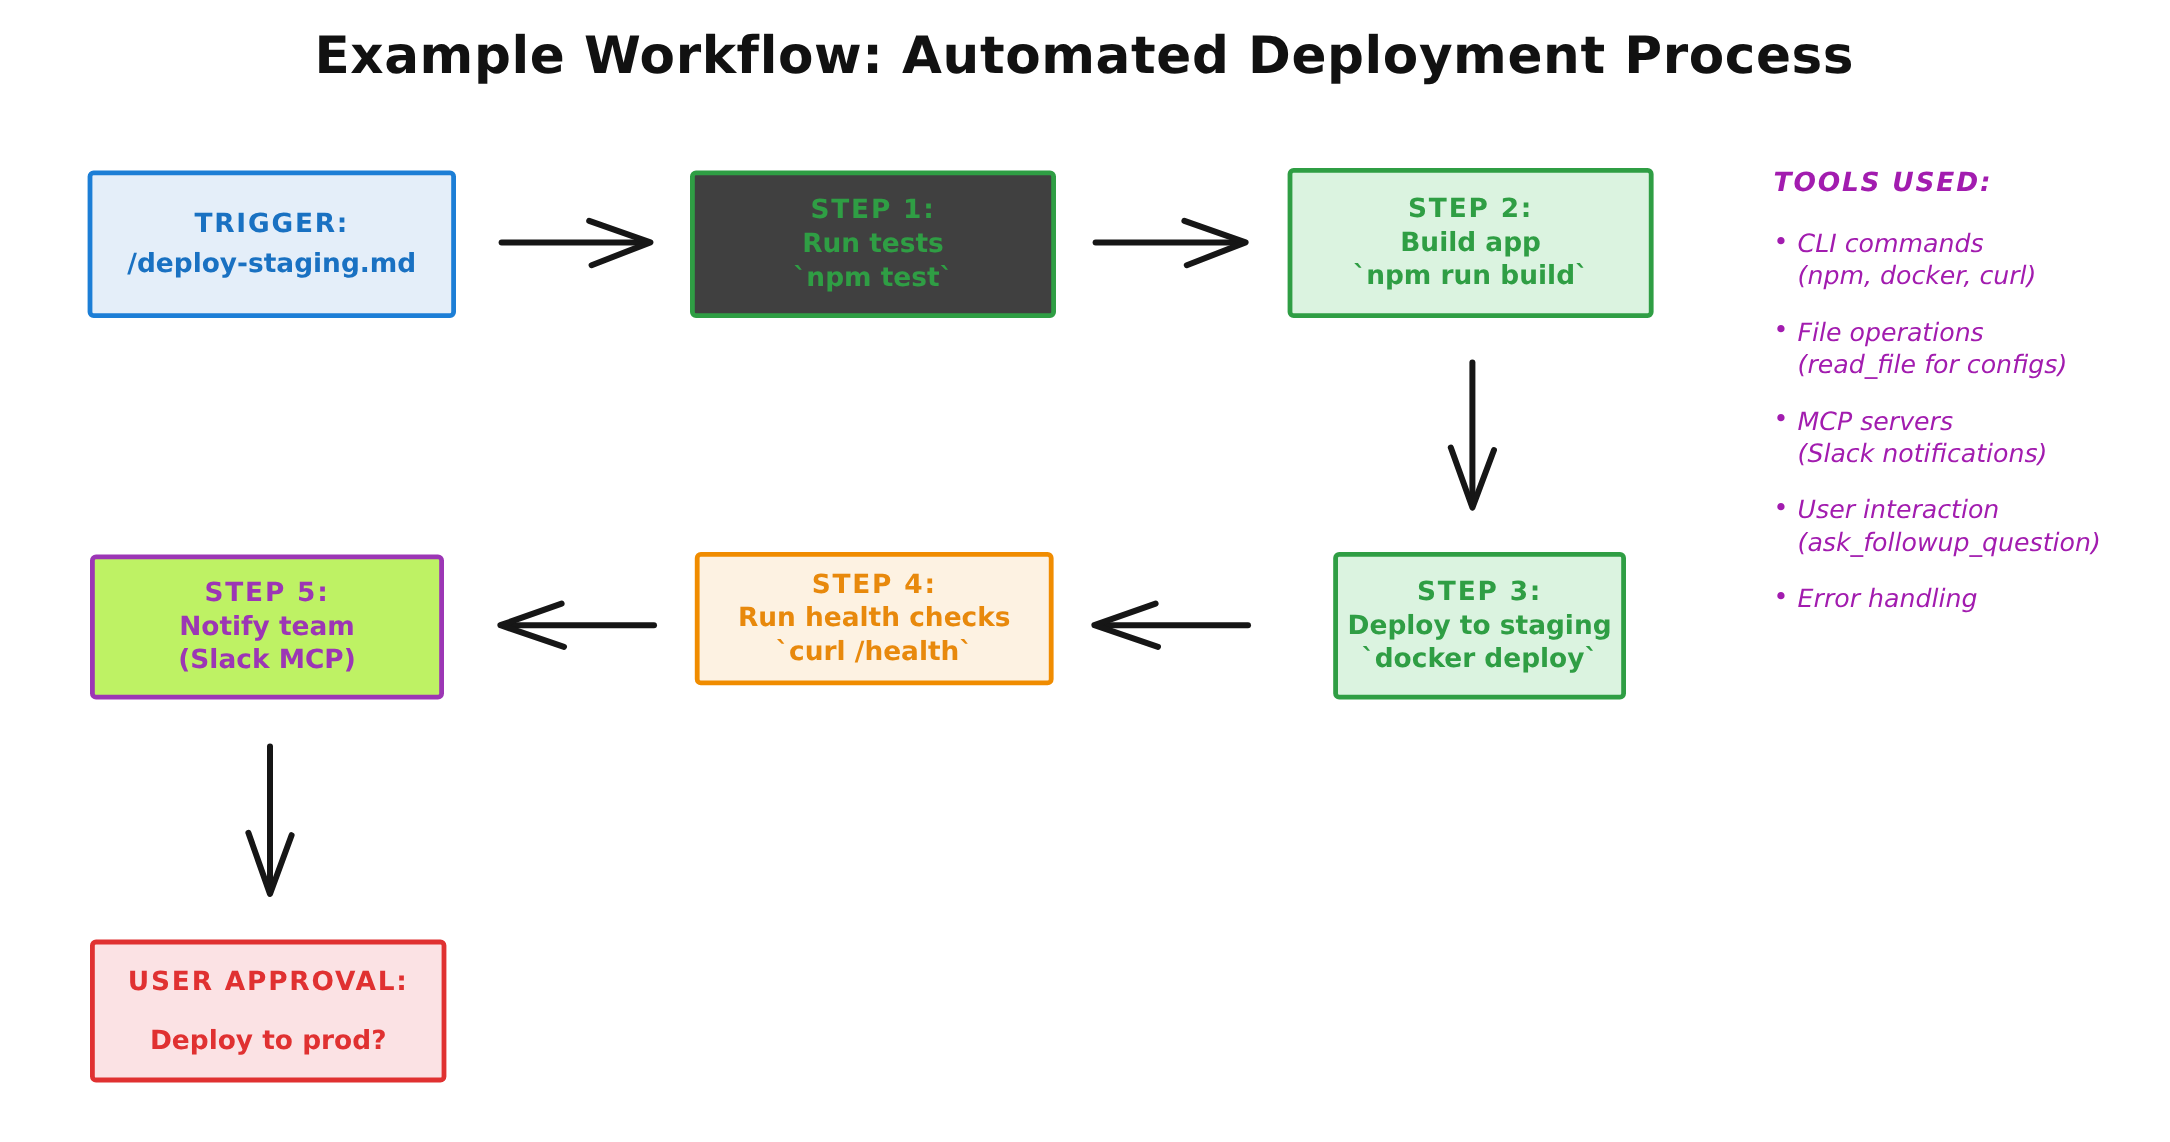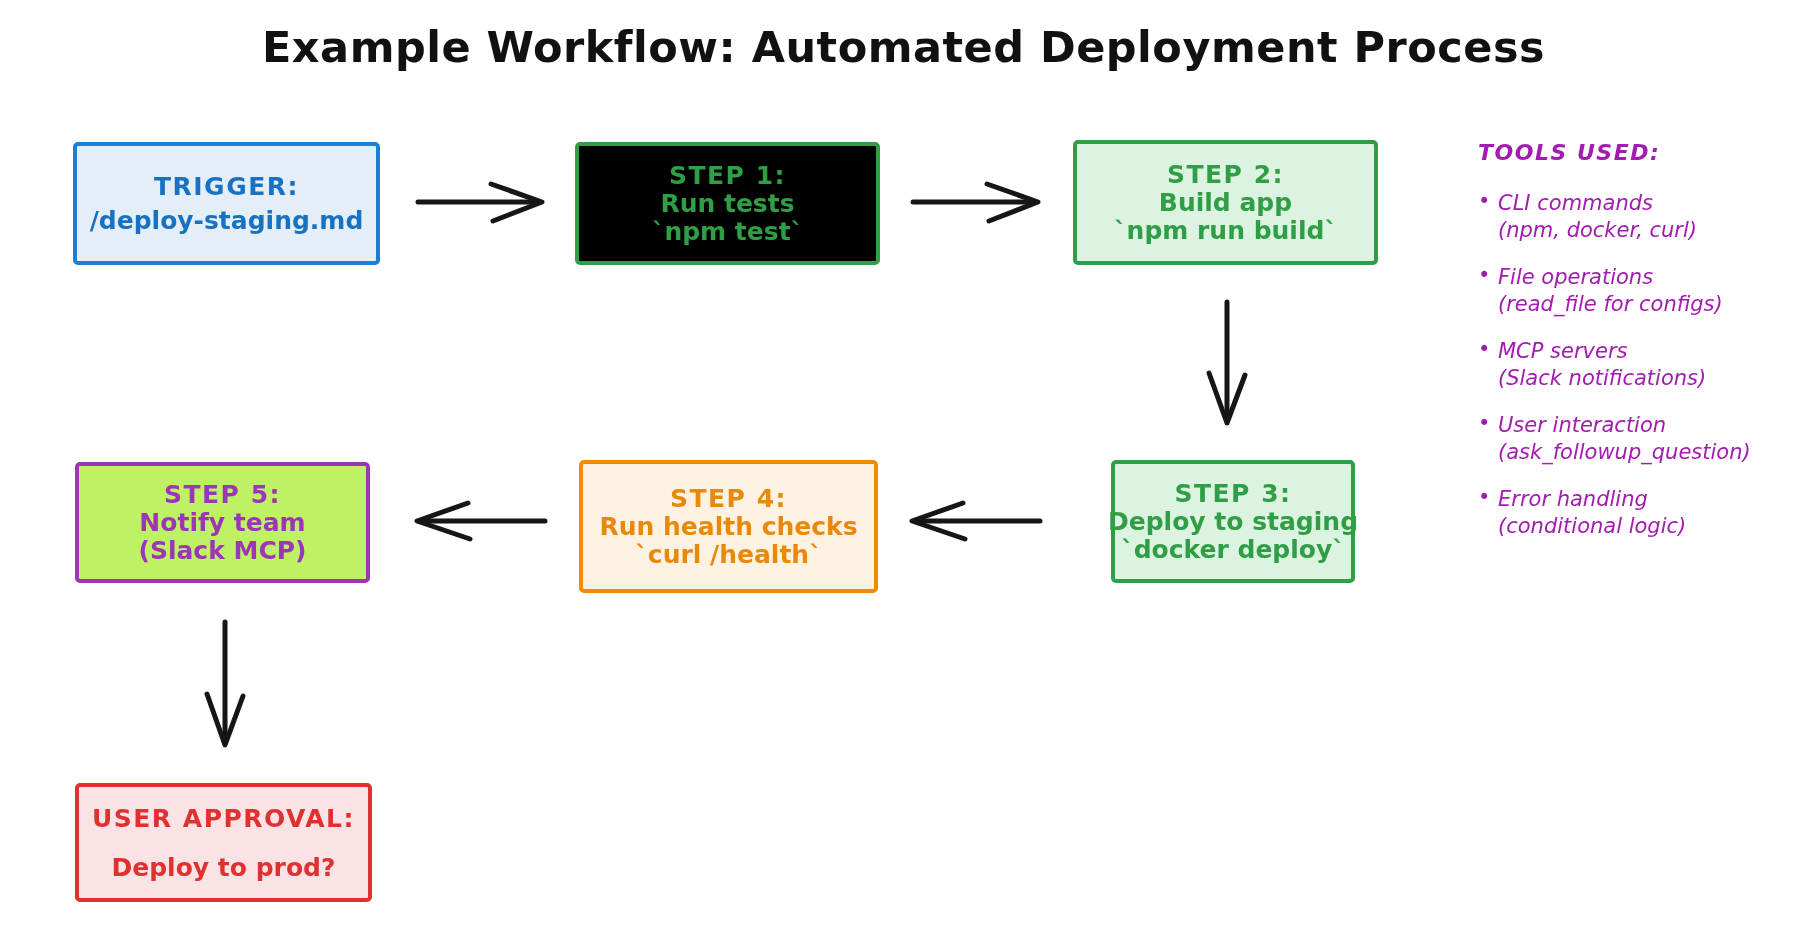--- a/index.html
+++ b/index.html
@@ -28,21 +28,21 @@
   .node {
     position: absolute;
     border: 4px solid #888;
     border-radius: 5px;
     display: flex;
     flex-direction: column;
     align-items: center;
     justify-content: center;
     text-align: center;
     font-weight: 600;
-    font-size: 25px;
+    font-size: 22px;
     line-height: 25px;
     white-space: nowrap;
   }
   .node .line-title { letter-spacing: 1.5px; }
   .node.gap-sm { gap: 3px; }
   .node.gap-md { gap: 9px; }
   .node.gap-lg { gap: 24px; }
 
   .arrows-layer {
     position: absolute;
@@ -93,39 +93,39 @@
 
 <div class="canvas" style="background-color: rgb(255, 255, 255);">
 
   <div class="diagram-title">Example Workflow: Automated Deployment Process</div>
 
   <div class="node gap-md" style="left: 73px; top: 142px; width: 307px; height: 123px; border-color: rgb(28, 126, 214); background-color: rgb(228, 238, 249); color: rgb(25, 113, 194);">
     <div class="line-title">TRIGGER:</div>
     <div>/deploy-staging.md</div>
   </div>
 
-  <div class="node gap-sm" style="left: 575px; top: 142px; width: 305px; height: 123px; border-color: rgb(47, 158, 68); background-color: #000000; color: rgb(47, 158, 68);">
+  <div class="node gap-sm" style="left: 575px; top: 142px; width: 305px; height: 123px; border-color: rgb(47, 158, 68); background-color: #404040; color: rgb(47, 158, 68);">
     <div class="line-title">STEP 1:</div>
     <div>Run tests</div>
     <div>`npm test`</div>
   </div>
 
   <div class="node gap-sm" style="left: 1073px; top: 140px; width: 305px; height: 125px; border-color: rgb(47, 158, 68); background-color: rgb(219, 243, 224); color: rgb(47, 158, 68); text-align: center;">
     <div class="line-title">STEP 2:</div>
     <div>Build app</div>
     <div>`npm run build`</div>
   </div>
 
   <div class="node gap-sm" style="left: 75px; top: 462px; width: 295px; height: 121px; border-color: rgb(156, 54, 181); background-color: #bef264; color: rgb(156, 54, 181);">
     <div class="line-title">STEP 5:</div>
     <div>Notify team</div>
     <div>(Slack MCP)</div>
   </div>
 
-  <div class="node gap-sm" style="left: 579px; top: 460px; width: 299px; height: 133px; border-color: rgb(240, 140, 0); background-color: rgb(253, 242, 226); color: rgb(232, 137, 12);">
+  <div class="node gap-sm" style="left: 579px; top: 460px; width: 299px; height: 111px; border-color: rgb(240, 140, 0); background-color: rgb(253, 242, 226); color: rgb(232, 137, 12);">
     <div class="line-title">STEP 4:</div>
     <div>Run health checks</div>
     <div>`curl /health`</div>
   </div>
 
   <div class="node gap-sm" style="left: 1111px; top: 460px; width: 244px; height: 123px; border-color: rgb(47, 158, 68); background-color: rgb(219, 243, 224); color: rgb(47, 158, 68); align-items: center;">
     <div class="line-title">STEP 3:</div>
     <div>Deploy to staging</div>
     <div>`docker deploy`</div>
   </div>
@@ -185,17 +185,16 @@
 
     <div class="tool-item">
       <span class="tool-bullet">•</span>
       <div class="tool-name">User interaction</div>
       <div class="tool-detail">(ask_followup_question)</div>
     </div>
 
     <div class="tool-item">
       <span class="tool-bullet">•</span>
       <div class="tool-name">Error handling</div>
-      <div class="tool-detail">(conditional logic)</div>
     </div>
   </div>
 
 </div>
 
 </body></html>

